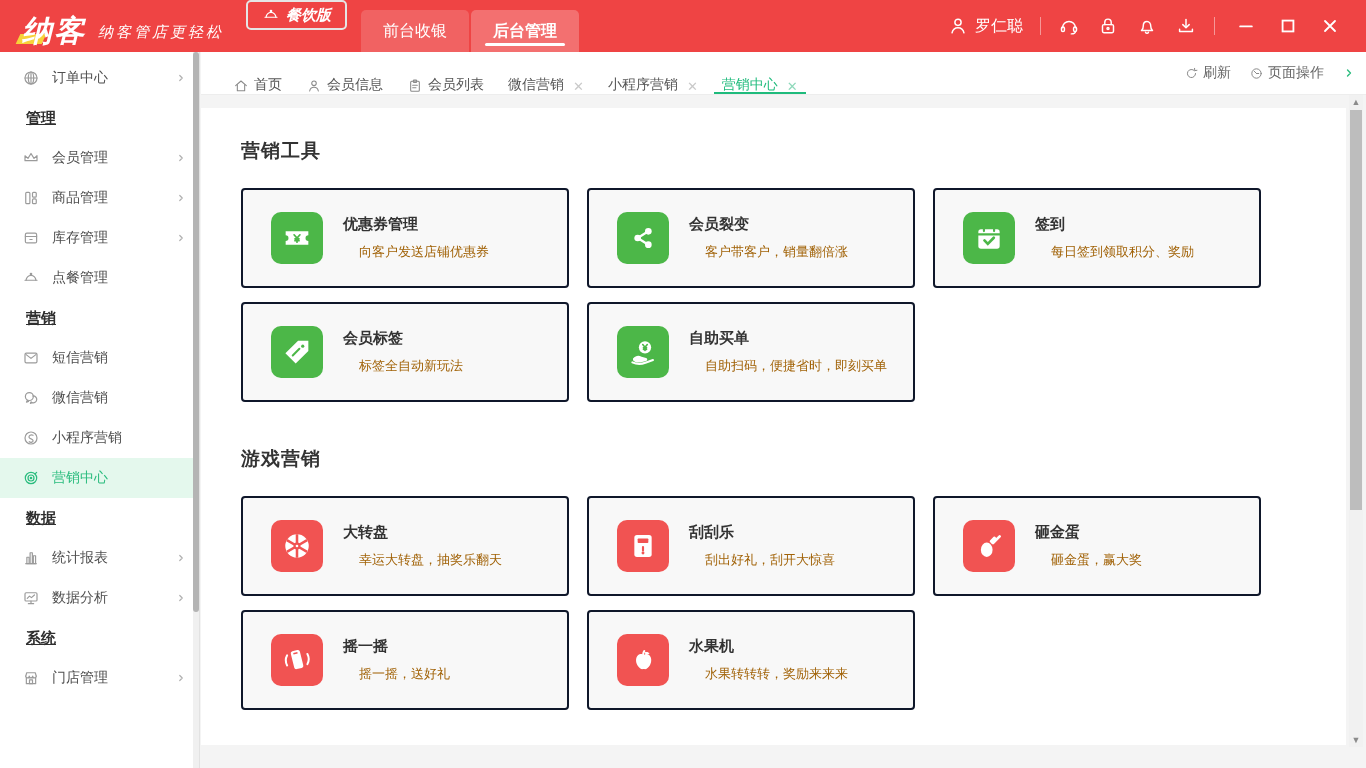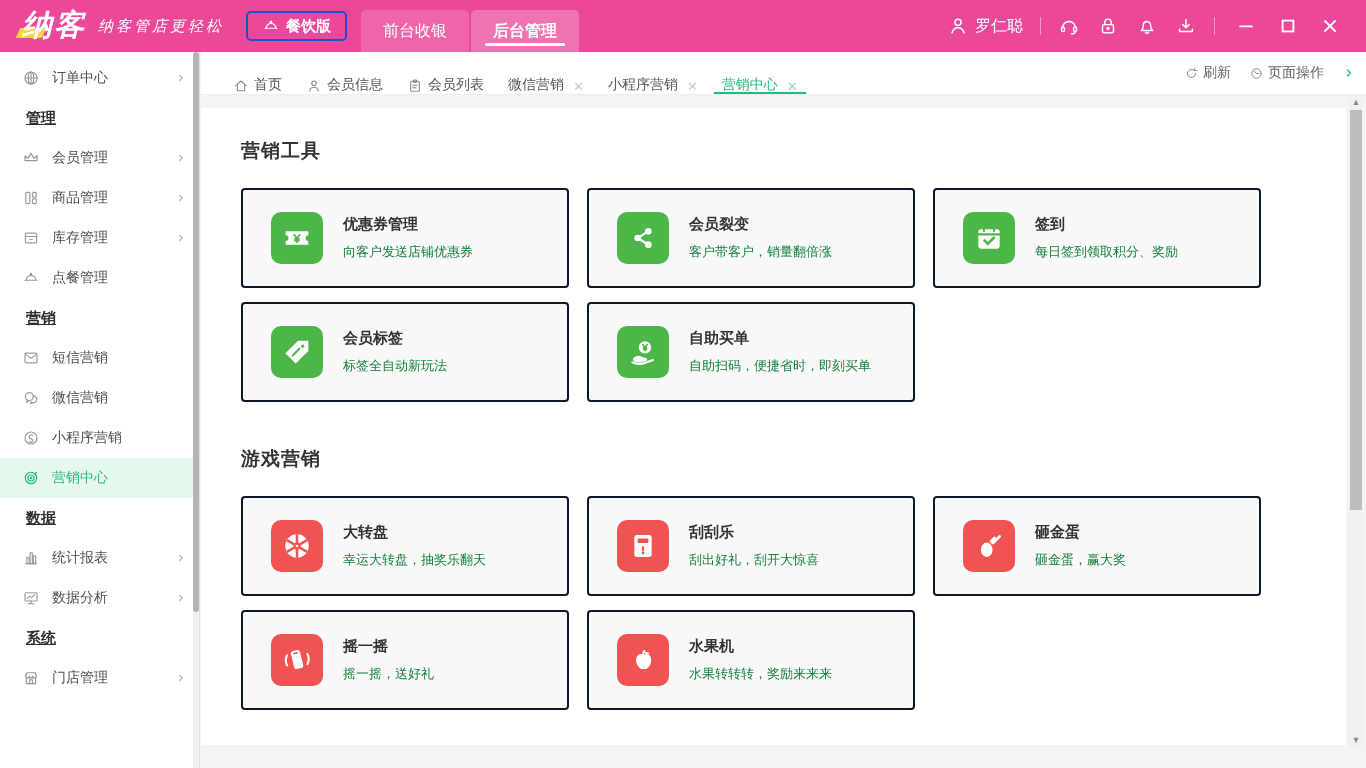--- a/index.html
+++ b/index.html
@@ -1,26 +1,26 @@
 <!DOCTYPE html>
 <html><head>
 <meta charset="utf-8">
 <style>
   * { margin:0; padding:0; box-sizing:border-box; }
   html,body { width:1366px; height:768px; overflow:hidden; }
   body { font-family:"Liberation Sans", sans-serif; background:#f4f4f4; position:relative; }
 
   
-  .topbar { position:absolute; top:0; left:0; width:1366px; height:52px; background:#ec4899; display:flex; align-items:center; z-index:30; }
+  .topbar { position:absolute; top:0; left:0; width:1366px; height:52px; background:#ef4444; display:flex; z-index:30; }
   .logo-wrap { display:flex; align-items:flex-end; margin-left:16px; position:relative; }
   .logo { font-family:"DejaVu Serif", serif; font-style:italic; font-weight:bold; font-size:30px; color:#fff; letter-spacing:2px; position:relative; line-height:1; padding:4px 2px 6px 6px; }
   .logo::before { content:""; position:absolute; left:2px; bottom:8px; width:26px; height:10px; background:#f7e23a; transform:skewX(-25deg); z-index:0; opacity:.9; }
   .logo span { position:relative; z-index:1; }
   .slogan { font-family:"DejaVu Serif", serif; font-style:italic; color:#fff; font-size:15px; margin:0 0 10px 10px; letter-spacing:3px; }
-  .edition-btn { margin-left:22px; height:30px; border:2px solid #1d4ed8; border-radius:5px; background:transparent; color:#fff; font-size:15px; font-weight:bold; display:flex; align-items:center; gap:6px; padding:0 14px; cursor:pointer; }
+  .edition-btn { margin-left:22px; height:30px; border:2px solid #e5e5e5; border-radius:5px; background:transparent; color:#fff; font-size:15px; font-weight:bold; display:flex; align-items:center; gap:6px; padding:0 14px; cursor:pointer;font-style:italic; }
   .topnav { display:flex; margin-left:14px; height:52px; align-items:flex-end; }
   .topnav-tab { height:42px; padding:0 22px; display:flex; align-items:center; color:#fff; font-size:16px; background:rgba(255,255,255,.16); border-radius:5px 5px 0 0; margin-right:2px; position:relative; cursor:pointer; }
   .topnav-tab.active { background:rgba(255,255,255,.24); font-weight:bold; }
   .topnav-tab.active::after { content:""; position:absolute; left:14px; right:14px; bottom:6px; height:3px; background:#fff; border-radius:2px; }
   .topbar-right { margin-left:auto; display:flex; align-items:center; gap:17px; padding-right:26px; color:#fff; }
   .user-chip { display:flex; align-items:center; gap:6px; font-size:16px; cursor:pointer; }
   .tb-divider { width:1px; height:18px; background:rgba(255,255,255,.45); }
   .tb-icon { width:22px; height:22px; cursor:pointer; display:flex; align-items:center; justify-content:center; }
   .win-controls { display:flex; align-items:center; gap:22px; margin-left:4px; }
   .win-btn { width:20px; height:20px; cursor:pointer; display:flex; align-items:center; justify-content:center; }
@@ -54,21 +54,21 @@
   
   .content-area { position:absolute; top:95px; left:201px; right:0; bottom:0; background:#f4f4f4; }
   .panel { position:absolute; top:13px; left:0; right:20px; bottom:23px; background:#fff; padding:30px 0 0 40px; overflow:hidden; }
   .section-title { font-family:"DejaVu Serif", serif; font-weight:bold; font-size:19px; color:#333; letter-spacing:1px; }
   .card-grid { display:flex; flex-wrap:wrap; gap:14px 18px; margin-top:24px; width:1040px; }
   .tool-card { width:328px; height:100px; background:#f8f8f8; border:2px solid #0f172a; border-radius:4px; display:flex; align-items:center; padding-left:28px; cursor:pointer; }
   .tool-icon { width:52px; height:52px; border-radius:10px; display:flex; align-items:center; justify-content:center; flex:0 0 auto; }
   .tool-icon svg { width:32px; height:32px; }
   .tool-text { margin-left:20px; }
   .tool-title { font-size:15px; font-weight:bold; color:#333; }
-  .tool-desc { font-size:13px; color:#15803d; margin-top:9px; }
+  .tool-desc { font-size:13px; color:#a16207; margin-top:9px;margin-left:16px; }
   .section-gap { margin-top:44px; }
 
   
   .vscroll { position:absolute; top:0; right:3px; width:14px; bottom:21px; background:#f1f1f1; }
   .vscroll .arrow { position:absolute; left:0; width:14px; height:14px; display:flex; align-items:center; justify-content:center; color:#8b8b8b; font-size:9px; cursor:pointer; }
   .vscroll .arrow.up { top:0; }
   .vscroll .arrow.down { bottom:0; }
   .vscroll .thumb { position:absolute; top:15px; left:1px; width:12px; height:400px; background:#bdbdbd; cursor:grab; }
 
   .ic svg, .tb-icon svg, .win-btn svg, .green-chev svg, .chev svg { width:100%; height:100%; display:block; }

